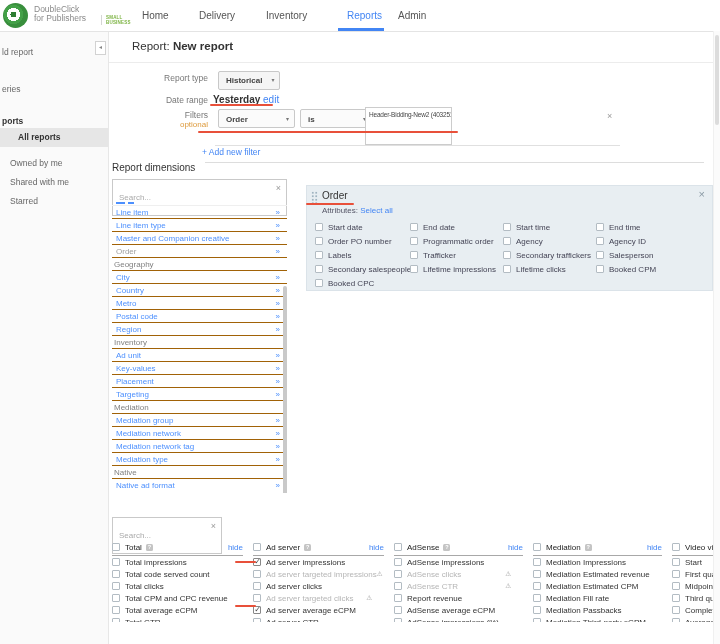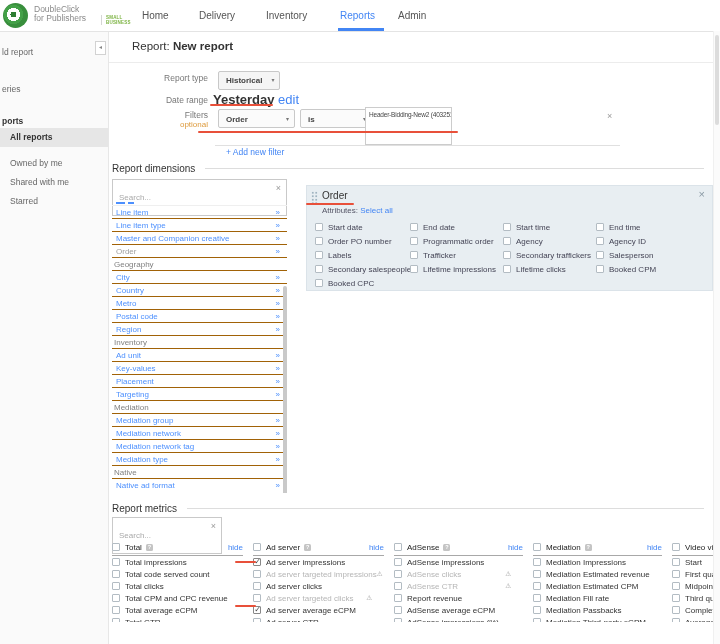--- a/index.html
+++ b/index.html
@@ -7,59 +7,59 @@
        font-family:"Liberation Sans","DejaVu Sans",sans-serif;color:#444;}
   
   .hdr{position:absolute;left:0;top:0;width:720px;height:31px;background:#fff;border-bottom:1px solid #e4e4e4;z-index:6}
   .logo-circle{position:absolute;left:3px;top:3px;width:25px;height:25px;border-radius:50%;
     background:radial-gradient(circle at 42% 46%, #2e7d32 0 3px, #ffffff 3px 6.5px, #43a047 6.5px 9.5px, #388e3c 9.5px);}
   .logo-text{position:absolute;left:34px;top:5px;font-size:8.5px;line-height:9px;color:#8a8a8a;white-space:nowrap}
   .logo-badge{position:absolute;left:101px;top:15px;font-size:4.5px;line-height:5px;color:#7cb342;
     border-left:1px solid #d5d5d5;padding-left:4px;font-weight:bold;letter-spacing:.2px}
   .nav-item{position:absolute;top:0;height:31px;line-height:31px;font-size:10px;color:#555;cursor:pointer;white-space:nowrap}
   .nav-item.active{color:#4285f4}
-  .ni0{left:142px}.ni1{left:199px}.ni2{left:266px}.ni3{left:340px}.ni4{left:398px}
+  .ni0{left:142px}.ni1{left:199px}.ni2{left:266px}.ni3{left:347px}.ni4{left:398px}
   .nav-bar{position:absolute;left:338px;top:28px;width:46px;height:3px;background:#4285f4}
   
   .sidebar{position:absolute;left:0;top:31px;width:108px;height:613px;background:#fafafa;border-right:1px solid #e7e7e7;overflow:hidden;z-index:4}
   .collapse-btn{position:absolute;top:10px;right:2px;width:9px;height:12px;border:1px solid #d2d2d2;background:#fff;
     font-size:6px;color:#888;text-align:center;line-height:11px;cursor:pointer}
   .side-item{position:absolute;font-size:8.5px;color:#666;height:14px;line-height:14px;white-space:nowrap;cursor:pointer}
   .side-0{top:14px;left:2px}.side-1{top:51px;left:2px}.side-2{top:83px;left:2px;font-weight:bold;color:#333}
-  .side-3{top:97px;left:0;width:108px;height:19px;line-height:19px;background:#e6e6e6;padding-left:10px;box-sizing:border-box;font-weight:bold;color:#333}
+  .side-3{top:97px;left:0;width:108px;height:19px;line-height:19px;background:#e6e6e6;padding-left:18px;box-sizing:border-box;font-weight:bold;color:#333}
   .side-4{top:125px;left:10px}.side-5{top:144px;left:10px}.side-6{top:163px;left:10px}
   
   .main{position:absolute;left:109px;top:31px;width:611px;height:613px;background:#fff}
   .title-band{position:absolute;left:0;top:0;width:611px;height:31px;border-bottom:1px solid #ececec}
   .page-title{position:absolute;left:23px;top:0;line-height:31px;font-size:11.5px;color:#333}
   .page-title b{font-weight:bold}
   .flabel{position:absolute;left:0;width:99px;text-align:right;font-size:8.5px;color:#777;height:10px;line-height:10px}
   .l-rt{top:42px}.l-dr{top:64px}.l-f{top:79px}
   .l-opt{top:89px;font-size:8px;color:#dd9a3c}
   .btn-historical{position:absolute;left:109px;top:40px;height:17px;line-height:17px;background:#f5f5f5;border:1px solid #c8c8c8;
     border-radius:2px;font-size:8px;font-weight:bold;color:#444;padding:0 17px 0 7px;cursor:pointer}
   .btn-historical .caret{position:absolute;right:5px;top:0;font-size:6px;color:#777}
-  .dr-line{position:absolute;left:104px;top:64px;height:10px;line-height:10px;font-size:13px}
+  .dr-line{position:absolute;left:104px;top:64px;height:10px;line-height:10px;font-size:10px}
   .dr-val{font-weight:bold;color:#333}
   .link{color:#4285f4;cursor:pointer}
   .red{position:absolute;background:#e8503a;border-radius:1px;z-index:5}
   .red-date{left:101px;top:73px;width:63px;height:2px}
   .red-filter{left:89px;top:100px;width:260px;height:2px}
   .dd{position:absolute;top:78px;height:19px;line-height:19px;border:1px solid #c9c9c9;background:#fbfbfb;border-radius:2px;
     font-size:8px;font-weight:bold;color:#444;padding-left:7px;box-sizing:border-box;cursor:pointer}
   .dd .caret{position:absolute;right:5px;top:0;font-size:6px;color:#777}
   .dd-order{left:109px;width:77px}
   .dd-is{left:191px;width:72px}
   .fvalue-box{position:absolute;left:256px;top:76px;width:87px;height:38px;border:1px solid #ccc;background:#fff;box-sizing:border-box;overflow:hidden}
   .ftoken{font-size:6.5px;color:#444;letter-spacing:-0.2px;white-space:nowrap;padding:3px 1px 0 3px}
   .fremove{position:absolute;left:498px;top:80px;font-size:9px;color:#999;cursor:pointer}
   .fdivider{position:absolute;left:106px;top:114px;width:405px;height:1px;background:#e0e0e0}
-  .addfilter{position:absolute;left:117px;top:116px;font-size:8.5px;color:#4285f4;cursor:pointer}
-  
-  .sec-head{position:absolute;left:3px;right:16px;display:flex;align-items:center;font-size:10px;color:#333;height:12px}
+  .addfilter{position:absolute;left:93px;top:116px;font-size:8.5px;color:#4285f4;cursor:pointer}
+  
+  .sec-head{position:absolute;left:3px;right:16px;display:flex;font-size:10px;color:#333;height:12px}
   .sec-head .rule{flex:1;border-top:1px solid #ddd;margin-left:10px}
   .sh-dim{top:131px}.sh-met{top:471px}
   
   .searchbox{position:absolute;height:37px;border:1px solid #c9c9c9;box-sizing:border-box;background:#fff}
   .sb-dim{left:3px;top:148px;width:175px}
   .sb-met{left:3px;top:486px;width:110px}
   .searchbox input{width:100%;height:100%;border:none;outline:none;font-size:8px;color:#555;padding:0 16px 0 6px;box-sizing:border-box;
     font-family:"Liberation Sans","DejaVu Sans",sans-serif;background:transparent}
   .searchbox input::placeholder{color:#aaa}
   .clear-x{position:absolute;right:5px;top:3px;font-size:9px;line-height:11px;color:#999;cursor:pointer}
@@ -299,24 +299,20 @@
           <span class="cb"></span>
           <span>Booked CPM</span>
         </div>
         <div class="ocell">
           <span class="cb"></span>
           <span>Booked CPC</span>
         </div>
       </div>
   </div>
 
-  <div class="sec-head sh-met">
-    <span>Report metrics</span>
-    <span class="rule"></span>
-  </div>
   <div class="searchbox sb-met">
     <input placeholder="Search..." style="">
     <span class="clear-x">×</span>
   </div>
   <div class="mcols" id="mcols">
       <div class="mcol mc0">
         <div class="mhead">
           <span class="cb"></span>
           <span class="mname">Total</span>
           <span class="minfo">?</span>

